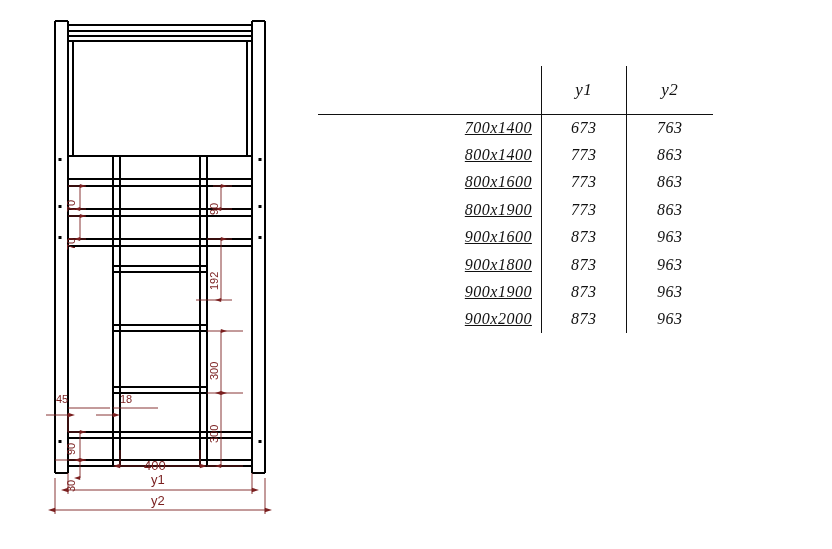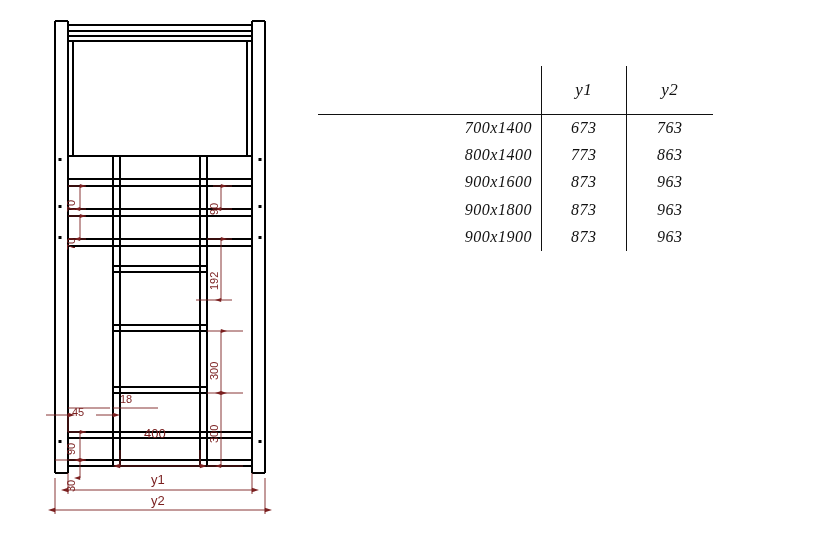--- a/index.html
+++ b/index.html
@@ -48,20 +48,21 @@
     font-weight: normal;
     font-family: "Liberation Serif", serif;
     color: #111111;
     font-size: 16px;
     letter-spacing: 0.5px;
   }
   .col-name {
     width: 220px;
     text-align: right;
     padding-right: 9px !important;
+    text-decoration: underline;
   }
   .col-y1 {
     width: 86px;
     text-align: center;
     border-left: 1.3px solid #111;
   }
   .col-y2 {
     width: 89px;
     text-align: center;
     border-left: 1.3px solid #111;
@@ -237,29 +238,29 @@
   <div class="dim vert" style="left:66px; top:250px;">70</div>
 
   <div class="dim vert" style="left:209px; top:215px;">90</div>
 
   <div class="dim vert" style="left:209px; top:290px;">192</div>
 
   <div class="dim vert" style="left:209px; top:380px;">300</div>
 
   <div class="dim vert" style="left:209px; top:443px;">300</div>
 
-  <div class="dim" style="left:72px; top:394px;margin-top:13px;">45</div>
+  <div class="dim" style="left:56px; top:394px;">45</div>
 
   <div class="dim" style="left:120px; top:394px;">18</div>
 
   <div class="dim vert" style="left:66px; top:455px;">90</div>
 
   <div class="dim vert" style="left:66px; top:492px;">30</div>
 
-  <div class="dim big" style="left:144px; top:428px;">400</div>
+  <div class="dim big" style="left:144px; top:460px;">400</div>
 
   <div class="dim big" style="left:151px; top:474px;">y1</div>
 
   <div class="dim big" style="left:151px; top:495px;">y2</div>
 
   <div class="spec-table">
     <div class="head-rule"></div>
     <table>
       <tbody>
         <tr class="hdr-row">
@@ -272,31 +273,46 @@
           <td class="col-name">700x1400</td>
           <td class="col-y1">673</td>
           <td class="col-y2">763</td>
         </tr>
         <tr class="data-row">
           <td class="col-name">800x1400</td>
           <td class="col-y1">773</td>
           <td class="col-y2">863</td>
         </tr>
         <tr class="data-row">
+          <td class="col-name">800x1600</td>
+          <td class="col-y1">773</td>
+          <td class="col-y2">863</td>
+        </tr>
+        <tr class="data-row">
+          <td class="col-name">800x1900</td>
+          <td class="col-y1">773</td>
+          <td class="col-y2">863</td>
+        </tr>
+        <tr class="data-row">
           <td class="col-name">900x1600</td>
           <td class="col-y1">873</td>
           <td class="col-y2">963</td>
         </tr>
         <tr class="data-row">
           <td class="col-name">900x1800</td>
           <td class="col-y1">873</td>
           <td class="col-y2">963</td>
         </tr>
         <tr class="data-row">
           <td class="col-name">900x1900</td>
           <td class="col-y1">873</td>
           <td class="col-y2">963</td>
         </tr>
+        <tr class="data-row">
+          <td class="col-name">900x2000</td>
+          <td class="col-y1">873</td>
+          <td class="col-y2">963</td>
+        </tr>
       </tbody>
     </table>
   </div>
 
 </div>
 
 </body></html>

